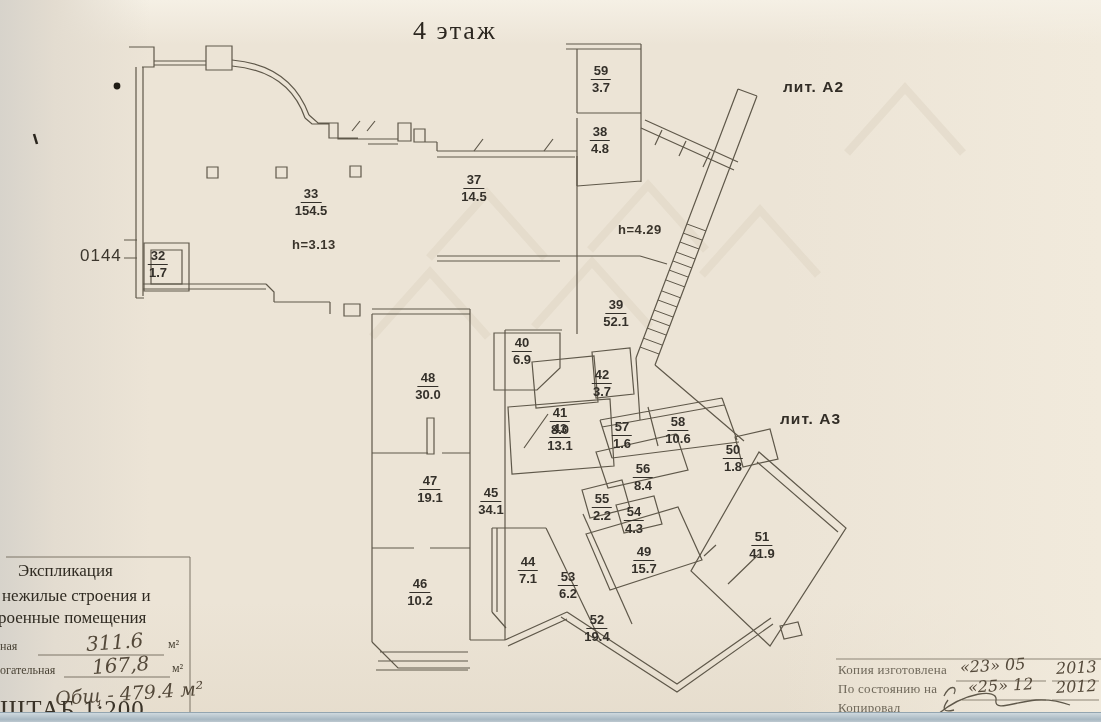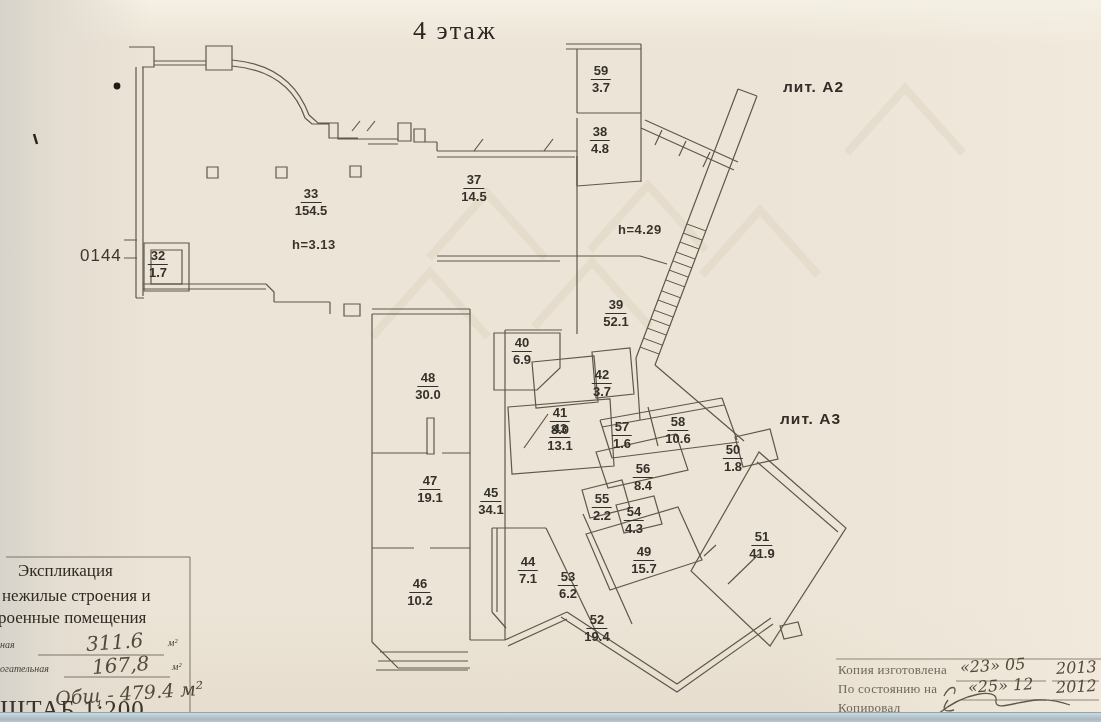--- a/index.html
+++ b/index.html
@@ -19,21 +19,21 @@
   .lit{font-weight:700;font-size:15.5px;color:#322d26;letter-spacing:1px;}
   .hlab{font-weight:700;font-size:13px;color:#3a342b;letter-spacing:.5px;}
   .inv{font-size:17px;color:#3c372e;letter-spacing:1px;}
   .room{position:absolute;transform:translateX(-50%);text-align:center;
         font-weight:700;font-size:13px;line-height:1.12;color:#34302a;}
   .room .rn{display:inline-block;border-bottom:1.4px solid #34302a;padding:0 3px 0.5px;}
   .room .ra{padding-top:1px;}
   .serif{font-family:"Liberation Serif",serif;}
   .legend-t{font-size:17px;color:#2f2a21;}
   .legend-l{font-size:17px;color:#2f2a21;}
-  .legend-s{font-size:10px;color:#4a4335;font-style:italic;}
+  .legend-s{font-size:12px;color:#4a4335;}
   .hand{font-family:"DejaVu Serif",serif;font-style:italic;color:#54493a;}
   .scale{font-size:25px;color:#3a3328;letter-spacing:1px;}
   .stamp-l{font-family:"Liberation Serif",serif;font-size:13px;color:#6e6759;letter-spacing:.3px;}
   .strip{position:absolute;left:0;bottom:0;width:1101px;height:9px;
          background:linear-gradient(180deg,#cfd9de 0%,#a9b9c3 70%,#bcc8cf 100%);
          border-top:1px solid #93a5b0;}
 </style>
 </head>
 <body>
 

